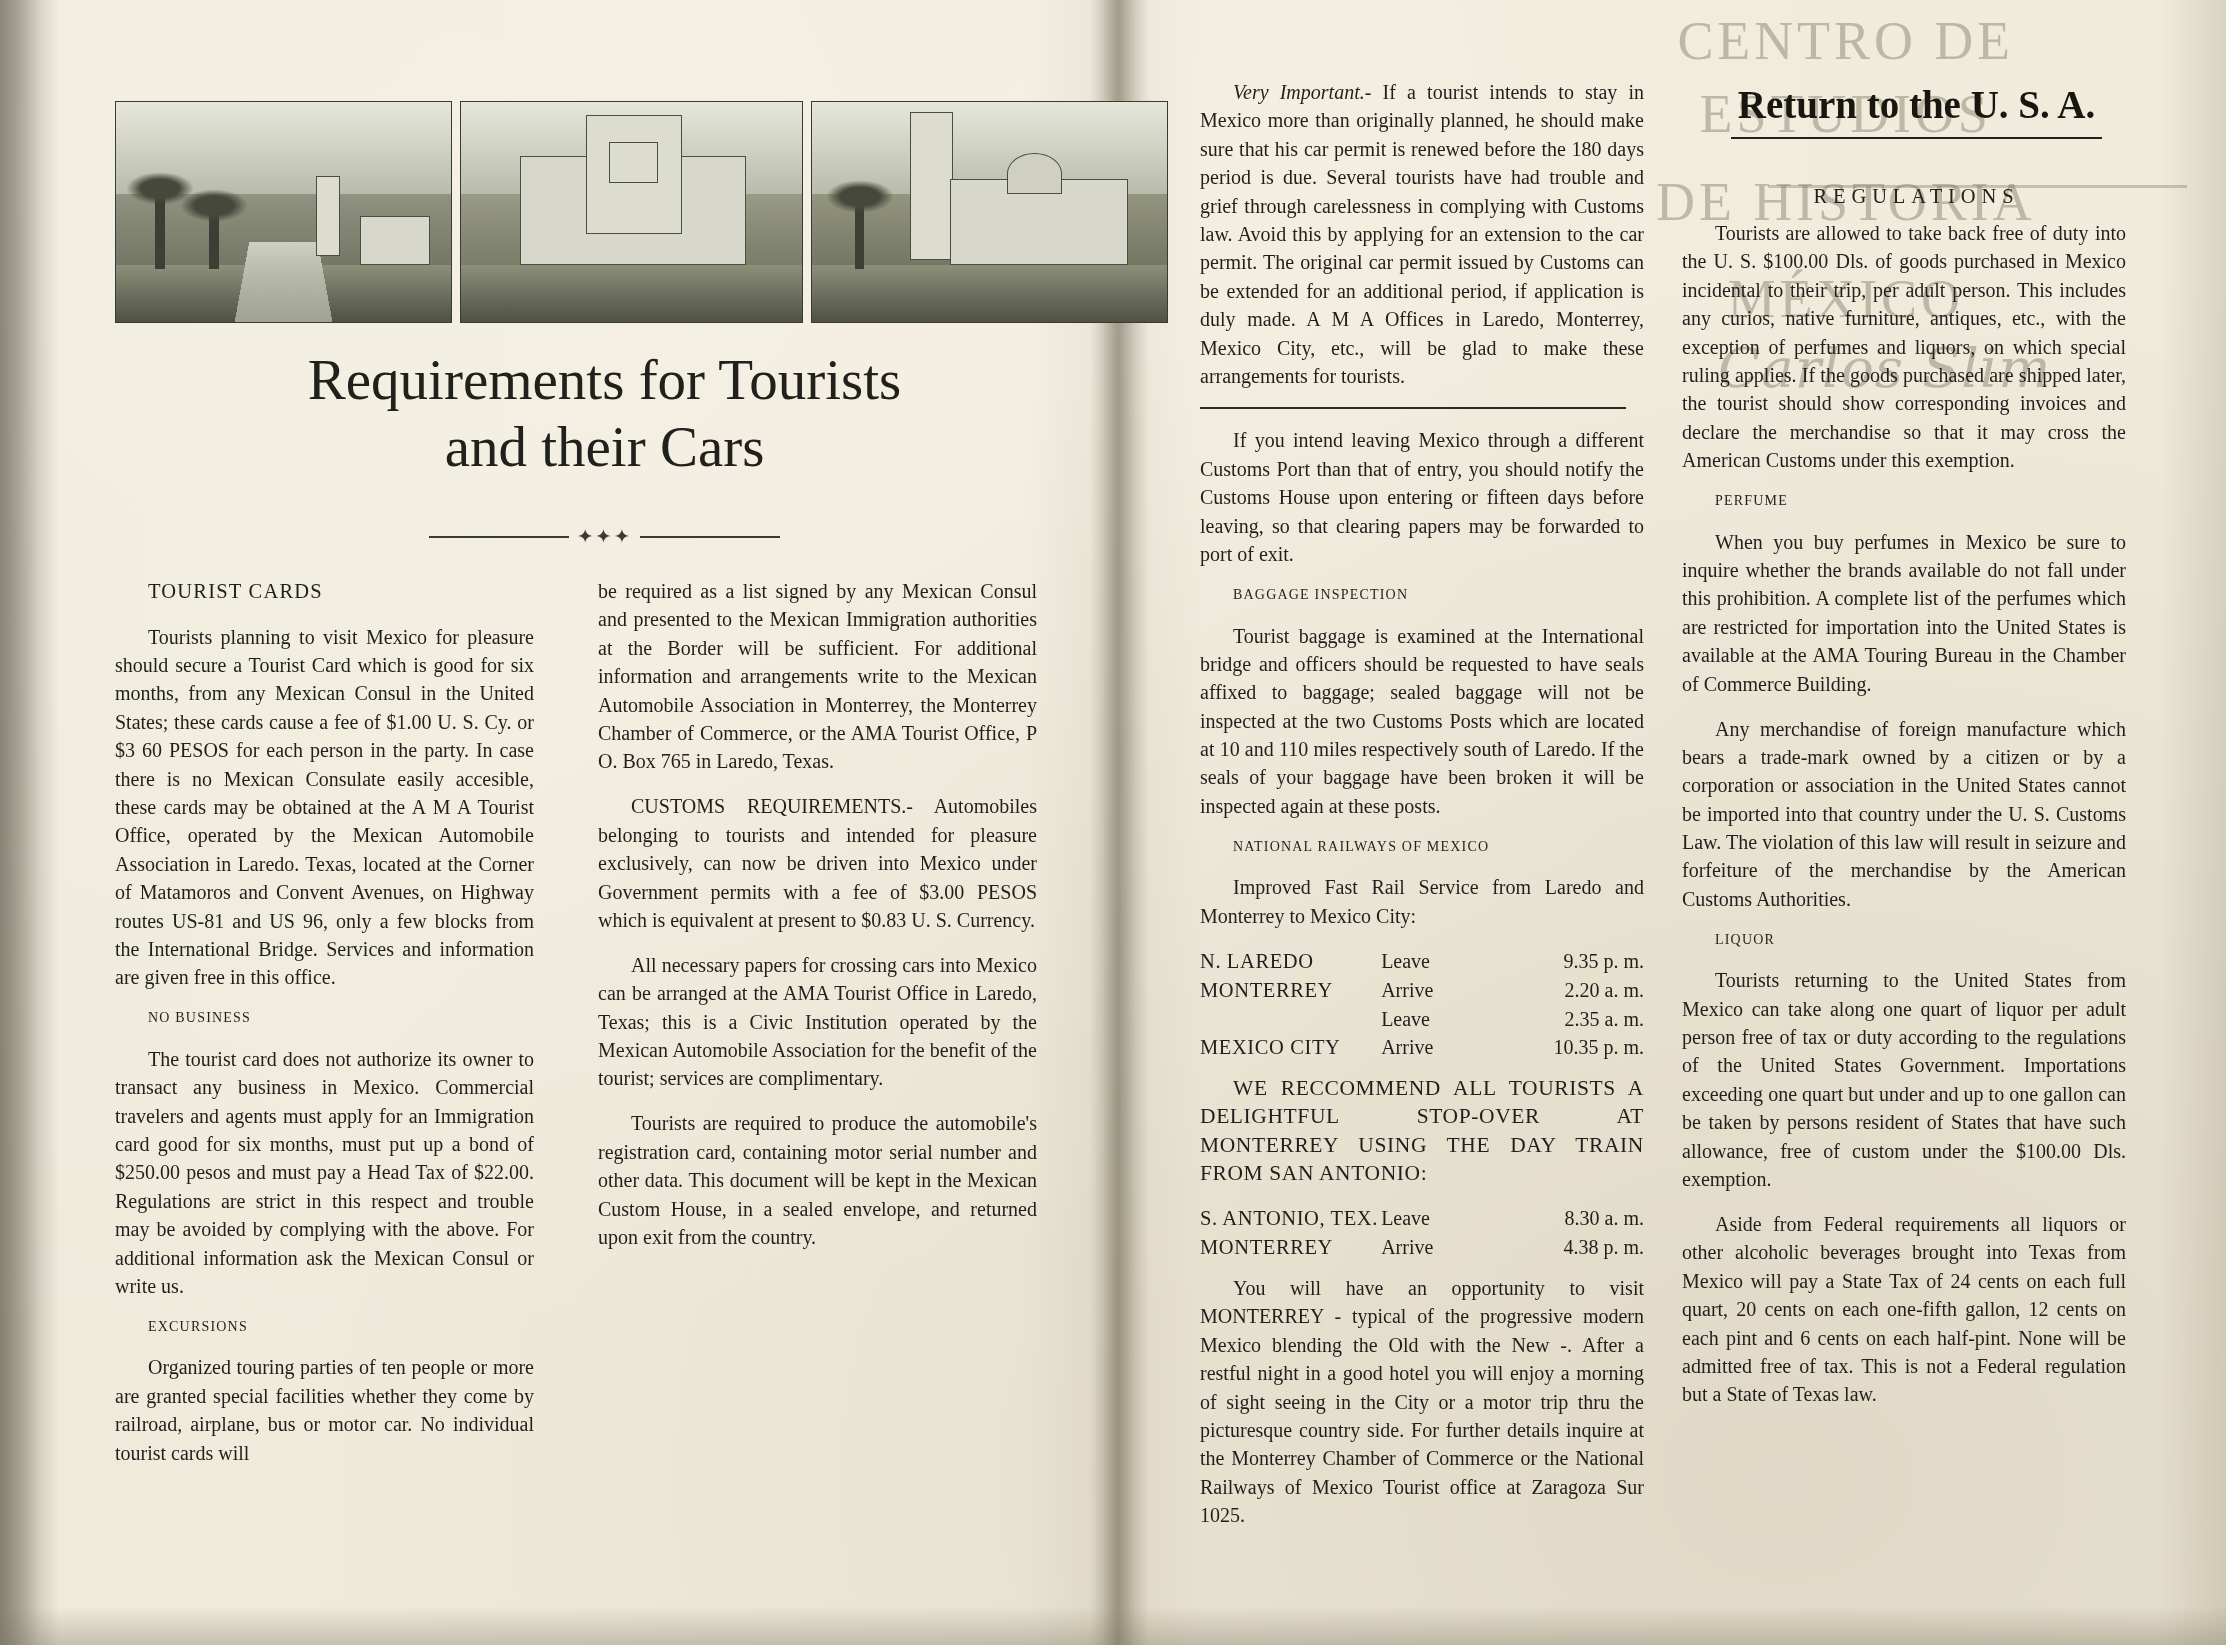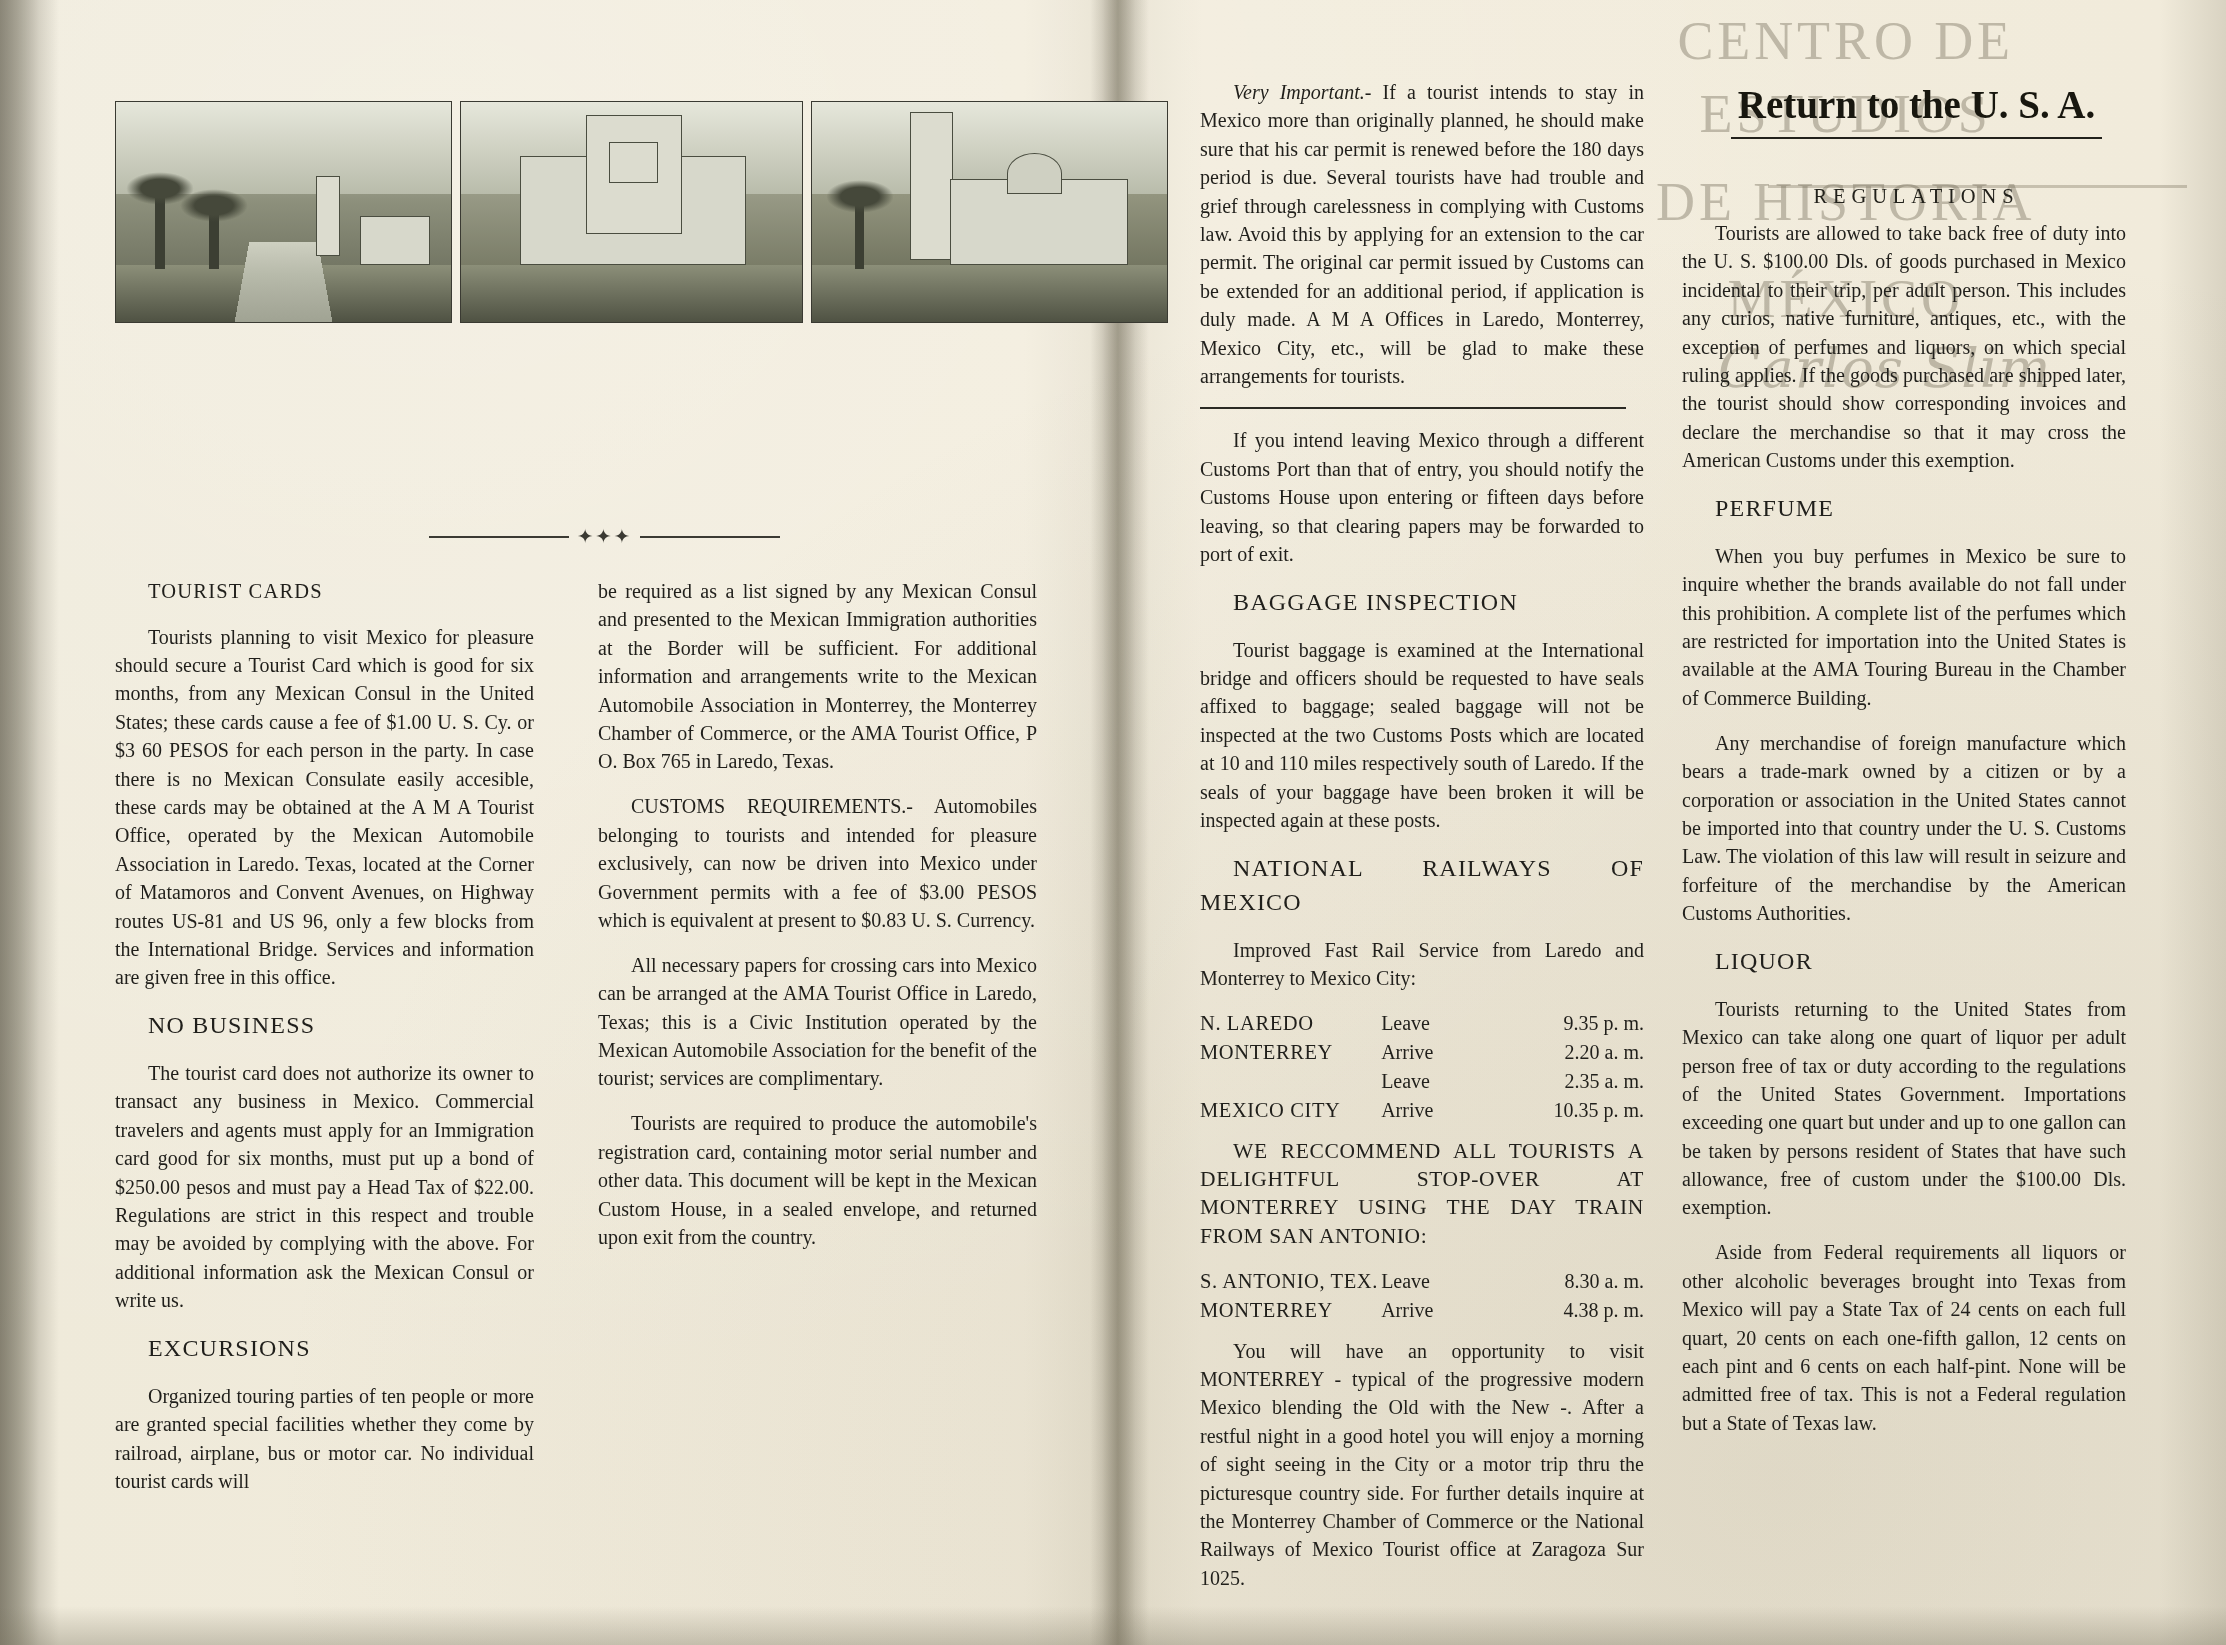--- a/index.html
+++ b/index.html
@@ -81,21 +81,21 @@
     display:flex;align-items:center;justify-content:center;color:#3b3a33;
   }
   .rule-orn .ln{height:2px;background:#3b3a33;flex:1;}
   .rule-orn .dm{margin:0 7.8px;font-size:19.5px;letter-spacing:2px;}
 
   
   .col{position:absolute;color:#201f1b;font-size:20px;line-height:1.42;text-align:justify;}
   .col p{margin:0 0 16.6px 0;text-indent:33px;}
   .col p.noind{text-indent:0;}
   .h{margin:0 0 9.8px 0;font-size:20.5px;letter-spacing:1.2px;text-indent:0;}
-  .h2{margin:21.5px 0 9.8px 0;font-size:24px;letter-spacing:1.2px;text-indent:0;}
+  .h2{margin:21.5px 0 9.8px 0;font-size:14px;letter-spacing:1.2px;text-indent:0;}
 
   #c1{left:115px;top:577px;width:419px;}
   #c2{left:598px;top:577px;width:439px;}
   #c3{left:1200px;top:78px;width:444px;}
   #c4{left:1682px;top:219px;width:444px;}
 
   .hr{height:2px;background:#2b2a24;margin:13.7px 0 17.6px 0;width:96%;}
 
   
   .rt{
@@ -156,20 +156,24 @@
     <div class="photo p3">
       <div class="ph-sky"></div>
         <div class="ph-ground"></div>
       <div class="tower" style="left:98px;bottom:28%;width:41px;height:146px;"></div>
       <div class="bldg" style="left:138px;bottom:26%;width:176px;height:84px;"></div>
       <div class="dome" style="left:195px;bottom:58%;"></div>
       <div class="palm" style="left:43px;height:68px;"></div>
     </div>
   </div>
 
+  <div class="headline">
+    <div>Requirements for Tourists</div>
+    <div>and their Cars</div>
+  </div>
   <div class="rule-orn">
     <span class="ln"></span>
       <span class="dm">✦✦✦</span>
       <span class="ln"></span>
   </div>
 
   <div class="col" id="c1">
     <p class="h">TOURIST CARDS</p>
     <p>Tourists planning to visit Mexico for pleasure should secure a Tourist Card which is good for six months, from any Mexican Consul in the United States; these cards cause a fee of $1.00 U. S. Cy. or $3 60 PESOS for each person in the party.   In case there is no Mexican Consulate easily accesible, these cards may be obtained at the A M A Tourist Office, operated by the Mexican Automobile Association in Laredo. Texas, located at the Corner of Matamoros and Convent Avenues, on Highway routes US-81 and US 96, only a few blocks from the International Bridge.  Services and information are given free in this office.</p>
     <p class="h2">NO BUSINESS</p>

